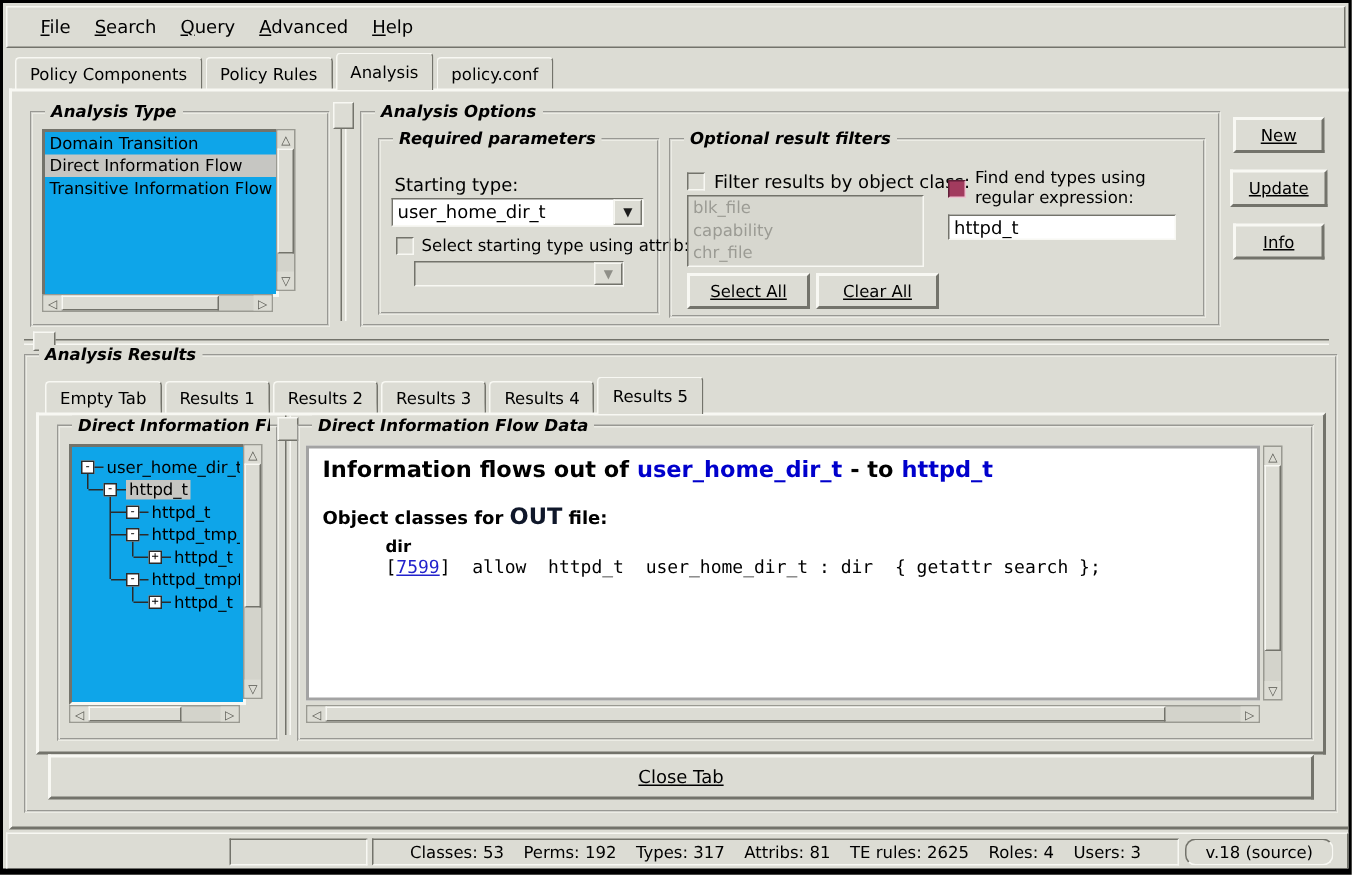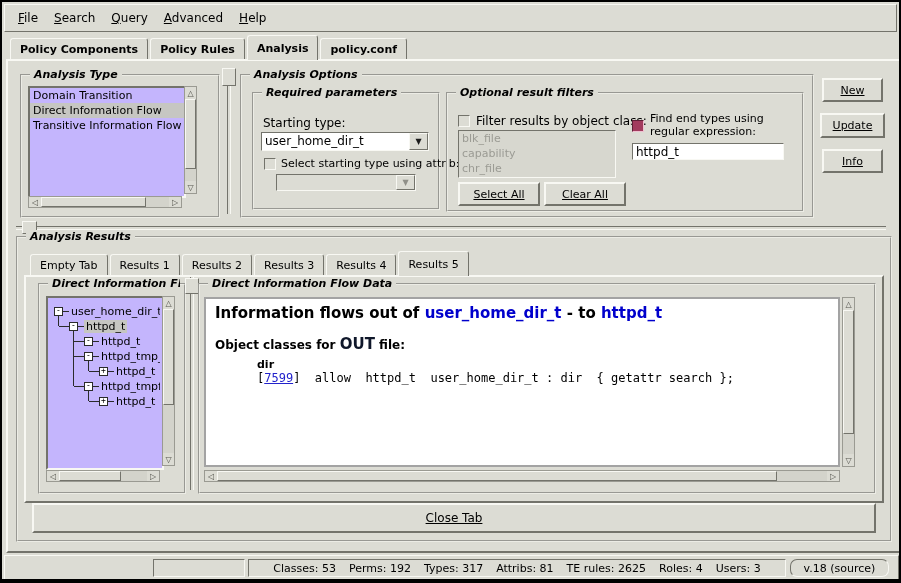--- a/index.html
+++ b/index.html
@@ -7,30 +7,30 @@
     position:relative; width:901px; height:583px; box-sizing:border-box;
     background:#dcdcd4; border:2px solid #000; border-bottom:4px solid #000;
     font-family:"DejaVu Sans", sans-serif; color:#000; overflow:hidden;
   }
   .abs { position:absolute; }
   .raised  { border:2px solid; border-color:#f8f8f3 #73736b #73736b #f8f8f3; }
   .raised1 { border:1px solid; border-color:#f8f8f3 #73736b #73736b #f8f8f3; }
   .sunken  { border:2px solid; border-color:#73736b #f8f8f3 #f8f8f3 #73736b; }
   .sunken1 { border:1px solid; border-color:#73736b #f8f8f3 #f8f8f3 #73736b; }
   .groove  { border:2px groove #ecece5; }
-  .white { background:#c4b5fd; }
+  .white { background:#0ea5e9; }
   .frame-title {
     position:absolute; top:-8px; left:8px; background:#dcdcd4; padding:0 4px;
     font-size:11px; font-weight:bold; font-style:italic; white-space:nowrap; line-height:13px;
   }
   .btn { background:#dcdcd4; display:flex; align-items:center; justify-content:center;
          font-size:11px; cursor:default;text-decoration:underline; }
   
   .menubar { left:2px; top:2px; width:893px; height:28px; display:flex; align-items:center;
-             gap:16px; padding-left:13px; box-sizing:border-box; }
+             gap:16px; padding-left:22px; box-sizing:border-box; }
   .menu-item { font-size:12px; }
   .u { text-decoration:underline; }
   
   .tabrow { display:flex; align-items:flex-end; }
   .tab { height:20px; padding:0 9px; margin-right:2px; display:flex; align-items:center;
          font-size:11px; background:#dcdcd4;
          border:1px solid; border-color:#f8f8f3 #73736b #dcdcd4 #f8f8f3;
          border-top-left-radius:3px; border-top-right-radius:3px; white-space:nowrap; }
   .tab.active { height:24px; margin-top:-4px; position:relative; z-index:6; border-bottom:none; }
   
@@ -98,21 +98,21 @@
 <div class="window">
 
   <div class="abs menubar raised1">
     <span class="menu-item"><span class="u">F</span><span>ile</span></span>
     <span class="menu-item"><span class="u">S</span><span>earch</span></span>
     <span class="menu-item"><span class="u">Q</span><span>uery</span></span>
     <span class="menu-item"><span class="u">A</span><span>dvanced</span></span>
     <span class="menu-item"><span class="u">H</span><span>elp</span></span>
   </div>
 
-  <div class="abs tabrow" style="left:8px; top:37px; height:21px;font-weight:bold;">
+  <div class="abs tabrow" style="left:8px; top:37px; height:21px;">
     <div class="tab">Policy Components</div>
     <div class="tab">Policy Rules</div>
     <div class="tab active">Analysis</div>
     <div class="tab">policy.conf</div>
   </div>
 
   <div class="abs raised" style="left:4px; top:57px; width:893px; height:490px;"></div>
 
   <div class="abs groove" style="left:18px; top:72px; width:196px; height:140px;">
     <span class="frame-title">Analysis Type</span>

